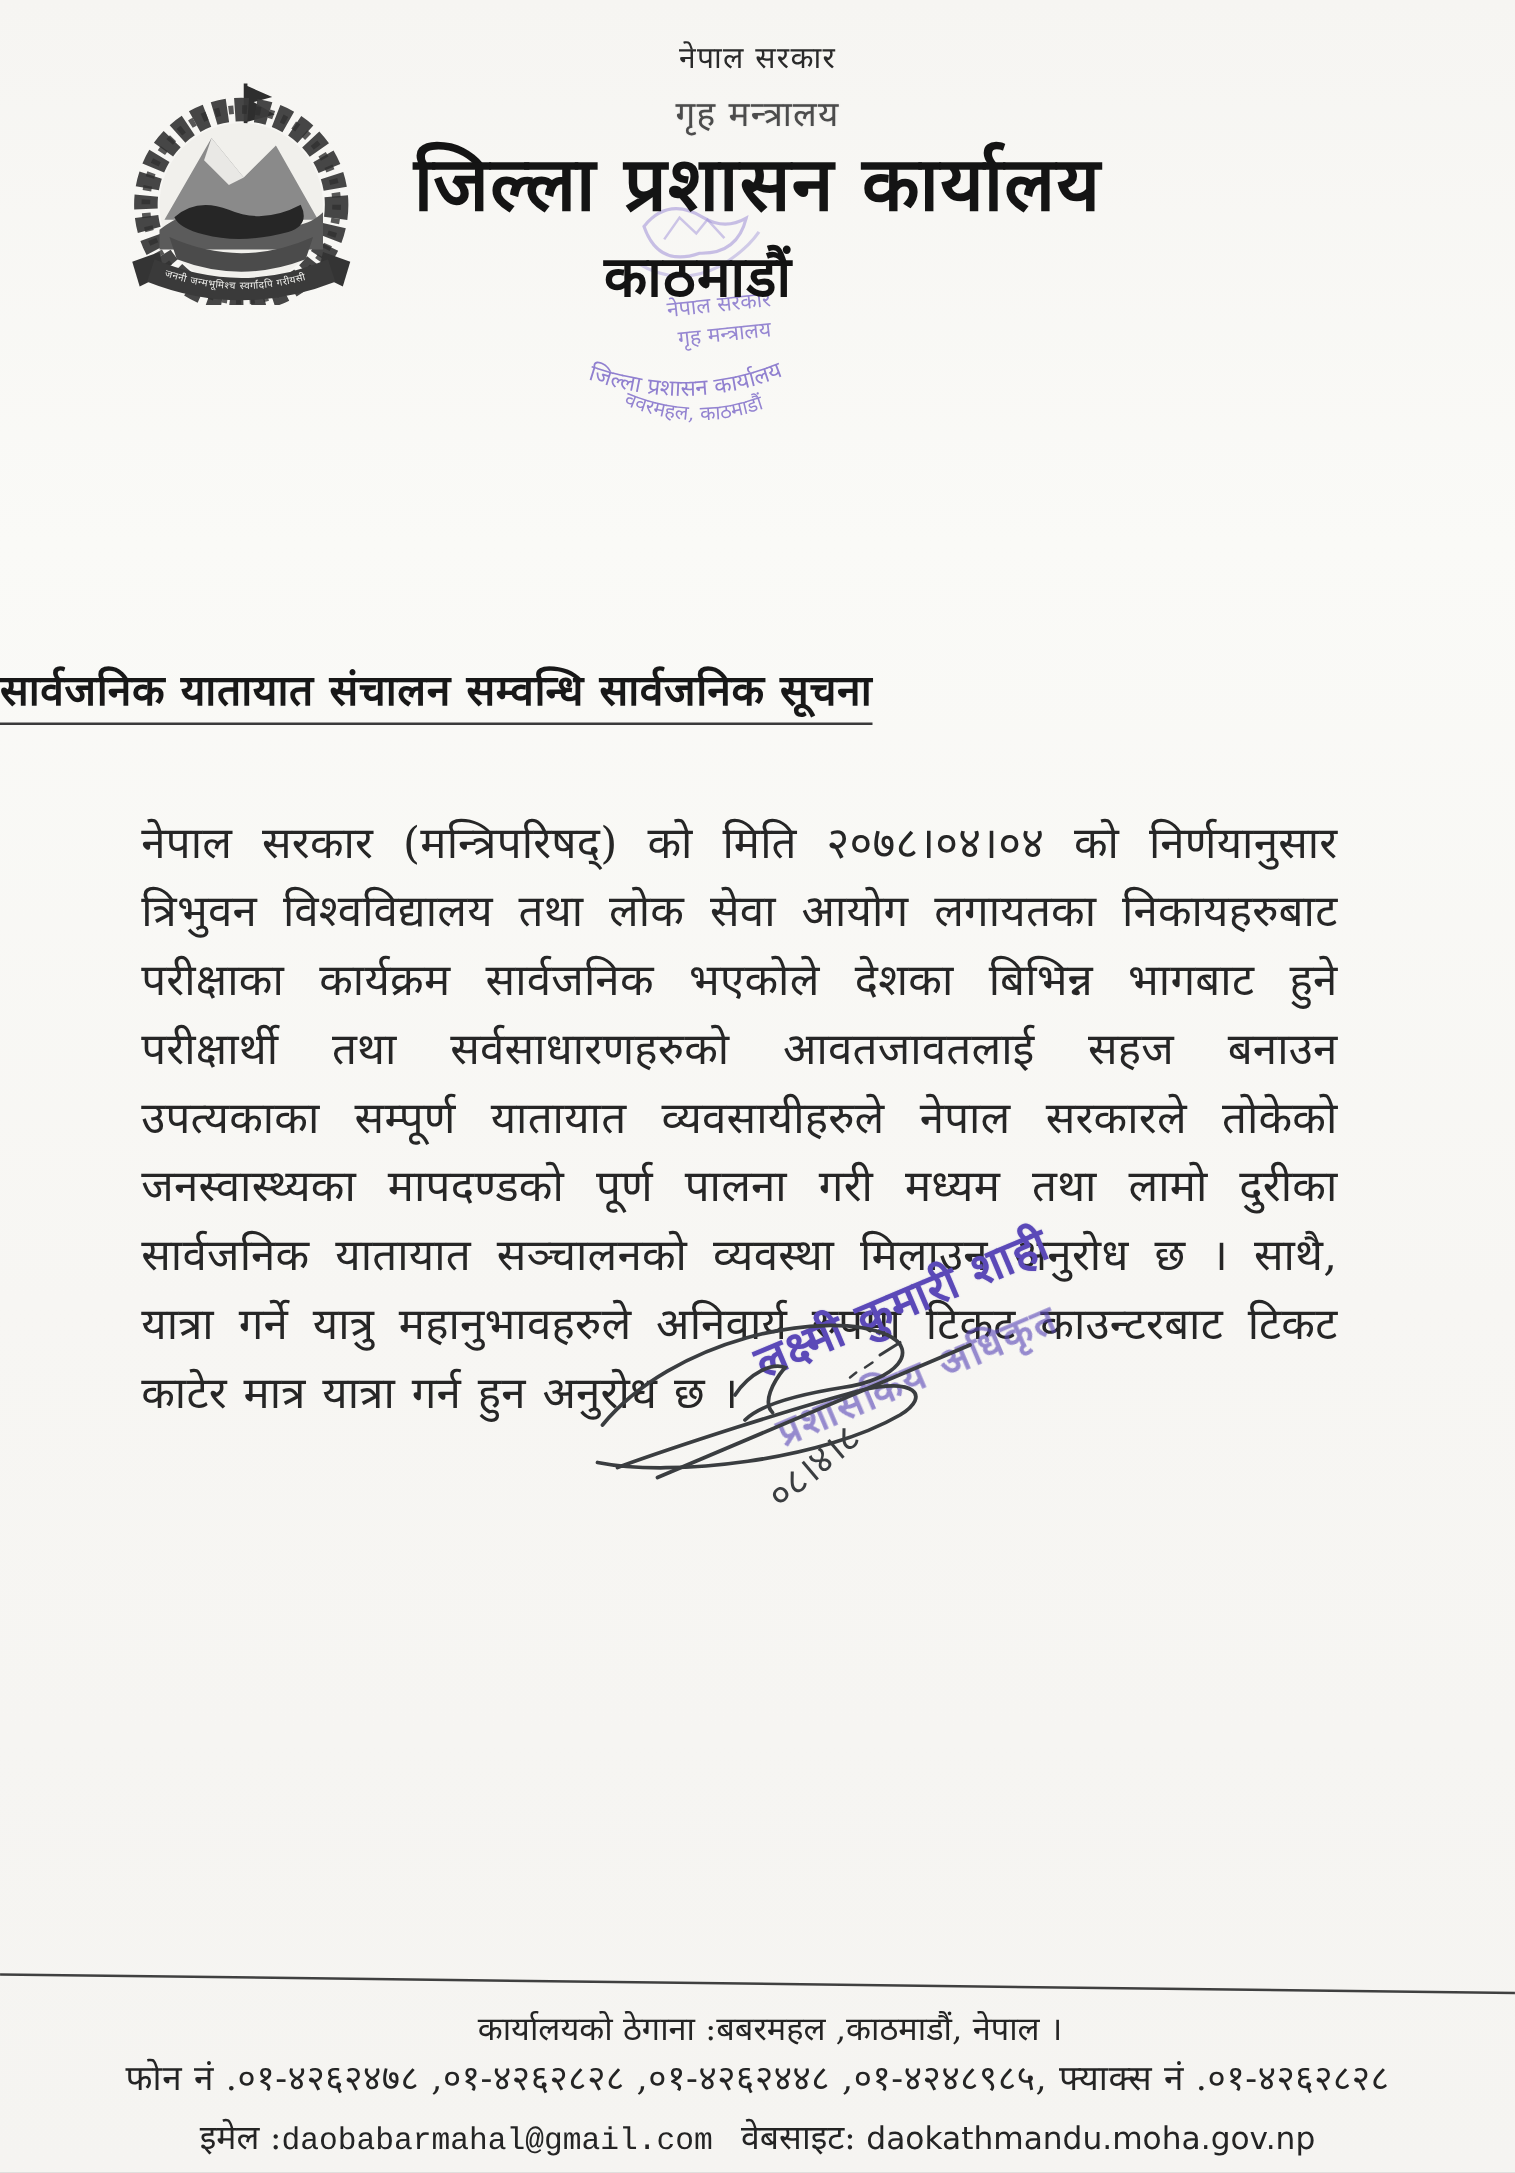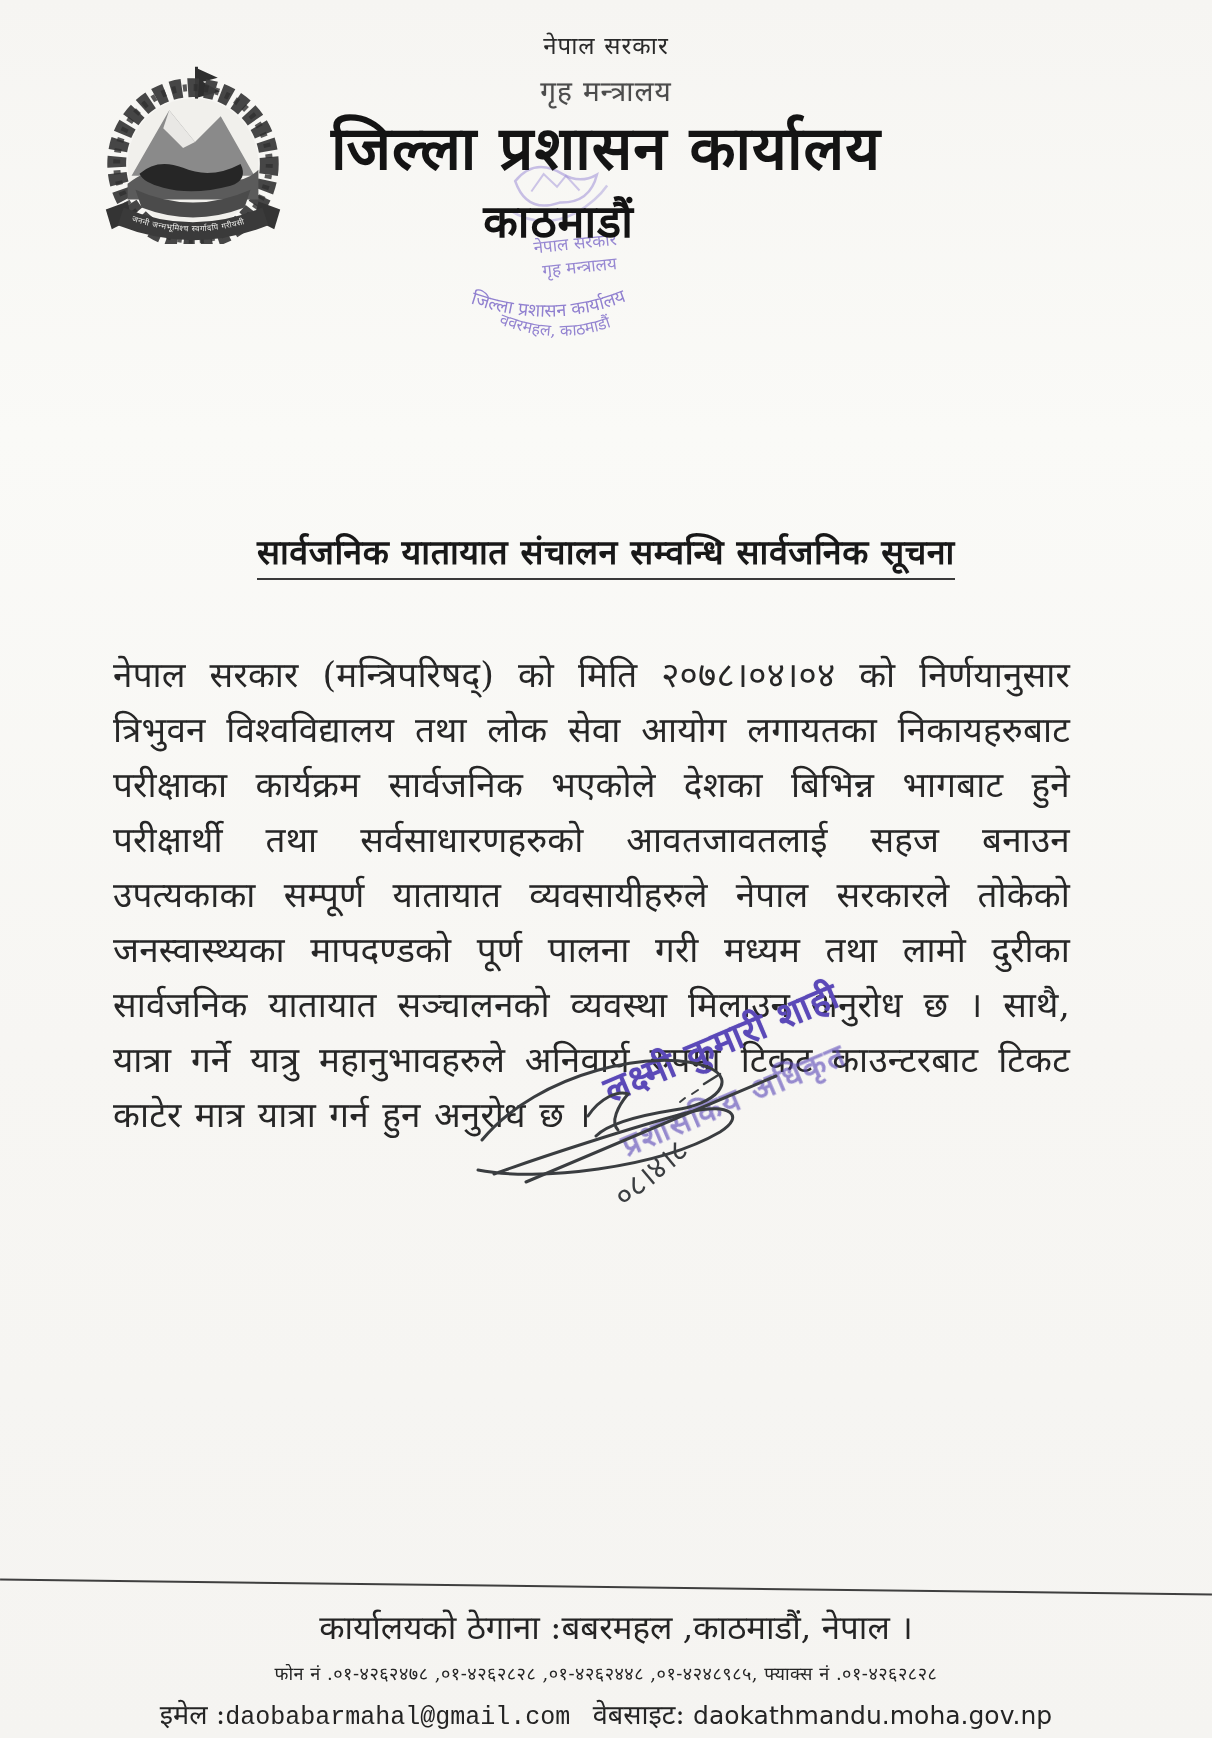--- a/index.html
+++ b/index.html
@@ -55,21 +55,21 @@
   
   .date-line {
     position: absolute;
     right: 170px; top: 352px;
     font-size: 31px; color: #242424; letter-spacing: 1px;
   }
 
   
   .notice-title-wrap {
     position: absolute;
-    left: 0; top: 528px; width: 1212px; text-align: center;
+    left: 0; top: 528px; width: 1212px; text-align: left;
   }
   .notice-title {
     display: inline-block;
     font-size: 34px; font-weight: bold; color: #181818;
     padding-bottom: 4px;
     border-bottom: 2.5px solid #3a3a3a;
     letter-spacing: 0.5px;
   }
 
   
@@ -117,22 +117,22 @@
     left: 0; top: 1586px;
     width: 1212px; height: 2px;
     background: #3f3f3f;
     transform: rotate(0.7deg);
   }
   .footer {
     position: absolute;
     left: 0; top: 1598px; width: 1212px;
     text-align: center; color: #242424;
   }
-  .footer-address { font-size: 33px; margin-top: 6px; padding-left: 20px; }
-  .footer-phone   { font-size: 18px; margin-top: 12px; letter-spacing: 0.5px; }
+  .footer-address { font-size: 26px; margin-top: 6px; padding-left: 20px; }
+  .footer-phone   { font-size: 28px; margin-top: 2px; letter-spacing: 0.5px; }
   .footer-contact { font-size: 27px; margin-top: 10px; }
   .footer-email {
     font-family: Liberation Mono, monospace;
     font-size: 25px;
     border-bottom: 1.8px solid #333;
     padding-bottom: 13px;
   }
   .footer-website {
     font-family: "DejaVu Sans", "Liberation Sans", sans-serif;
     font-size: 25px;

